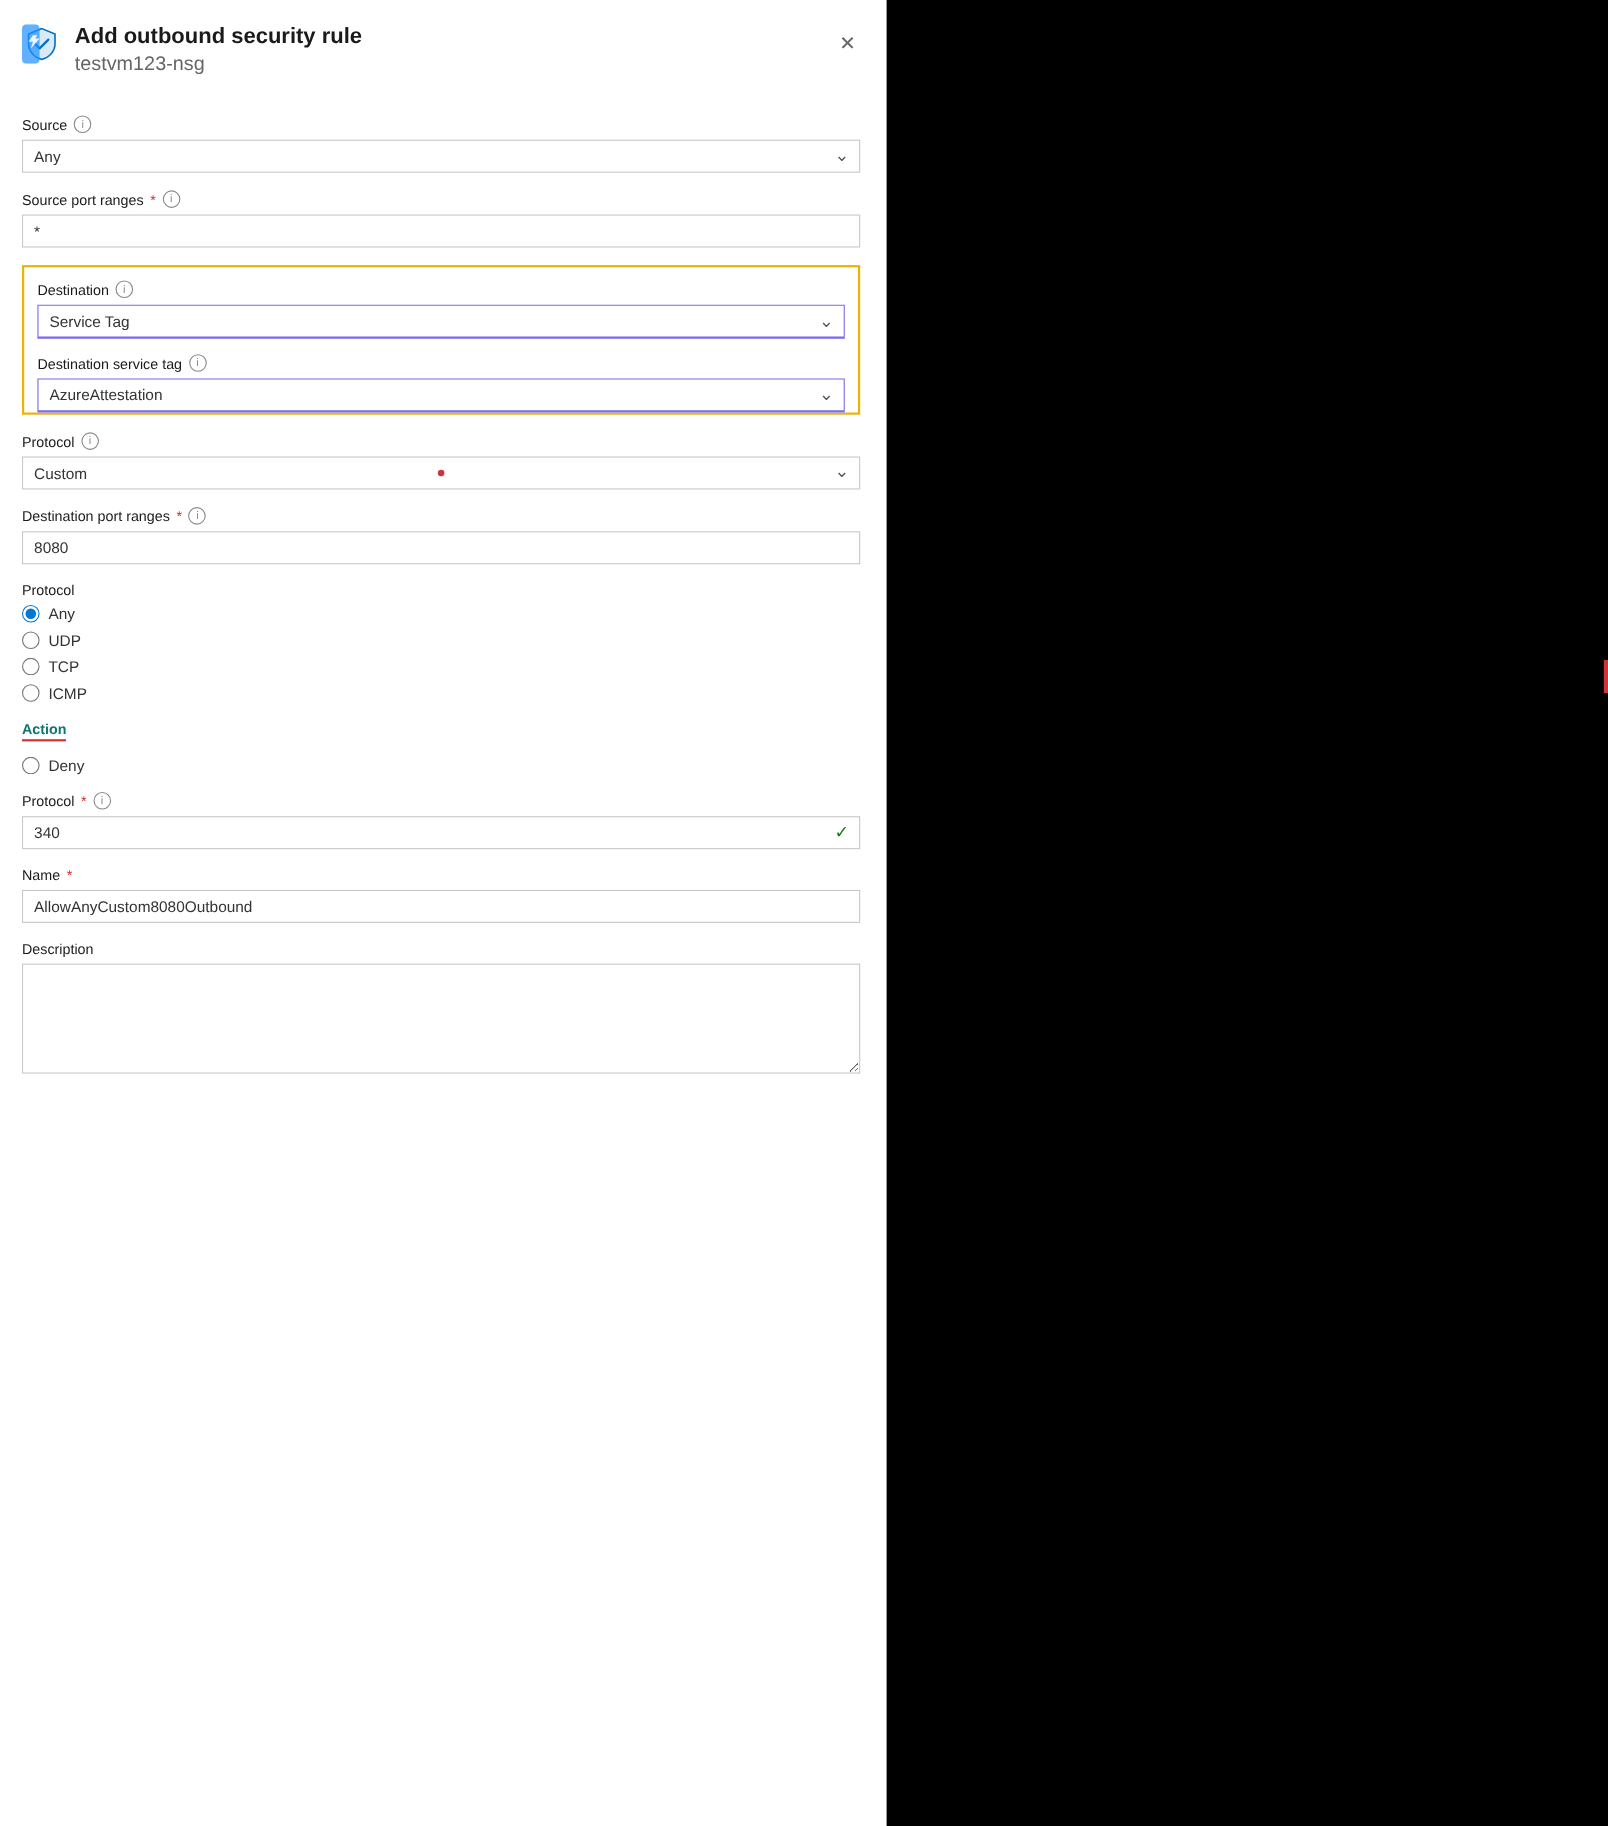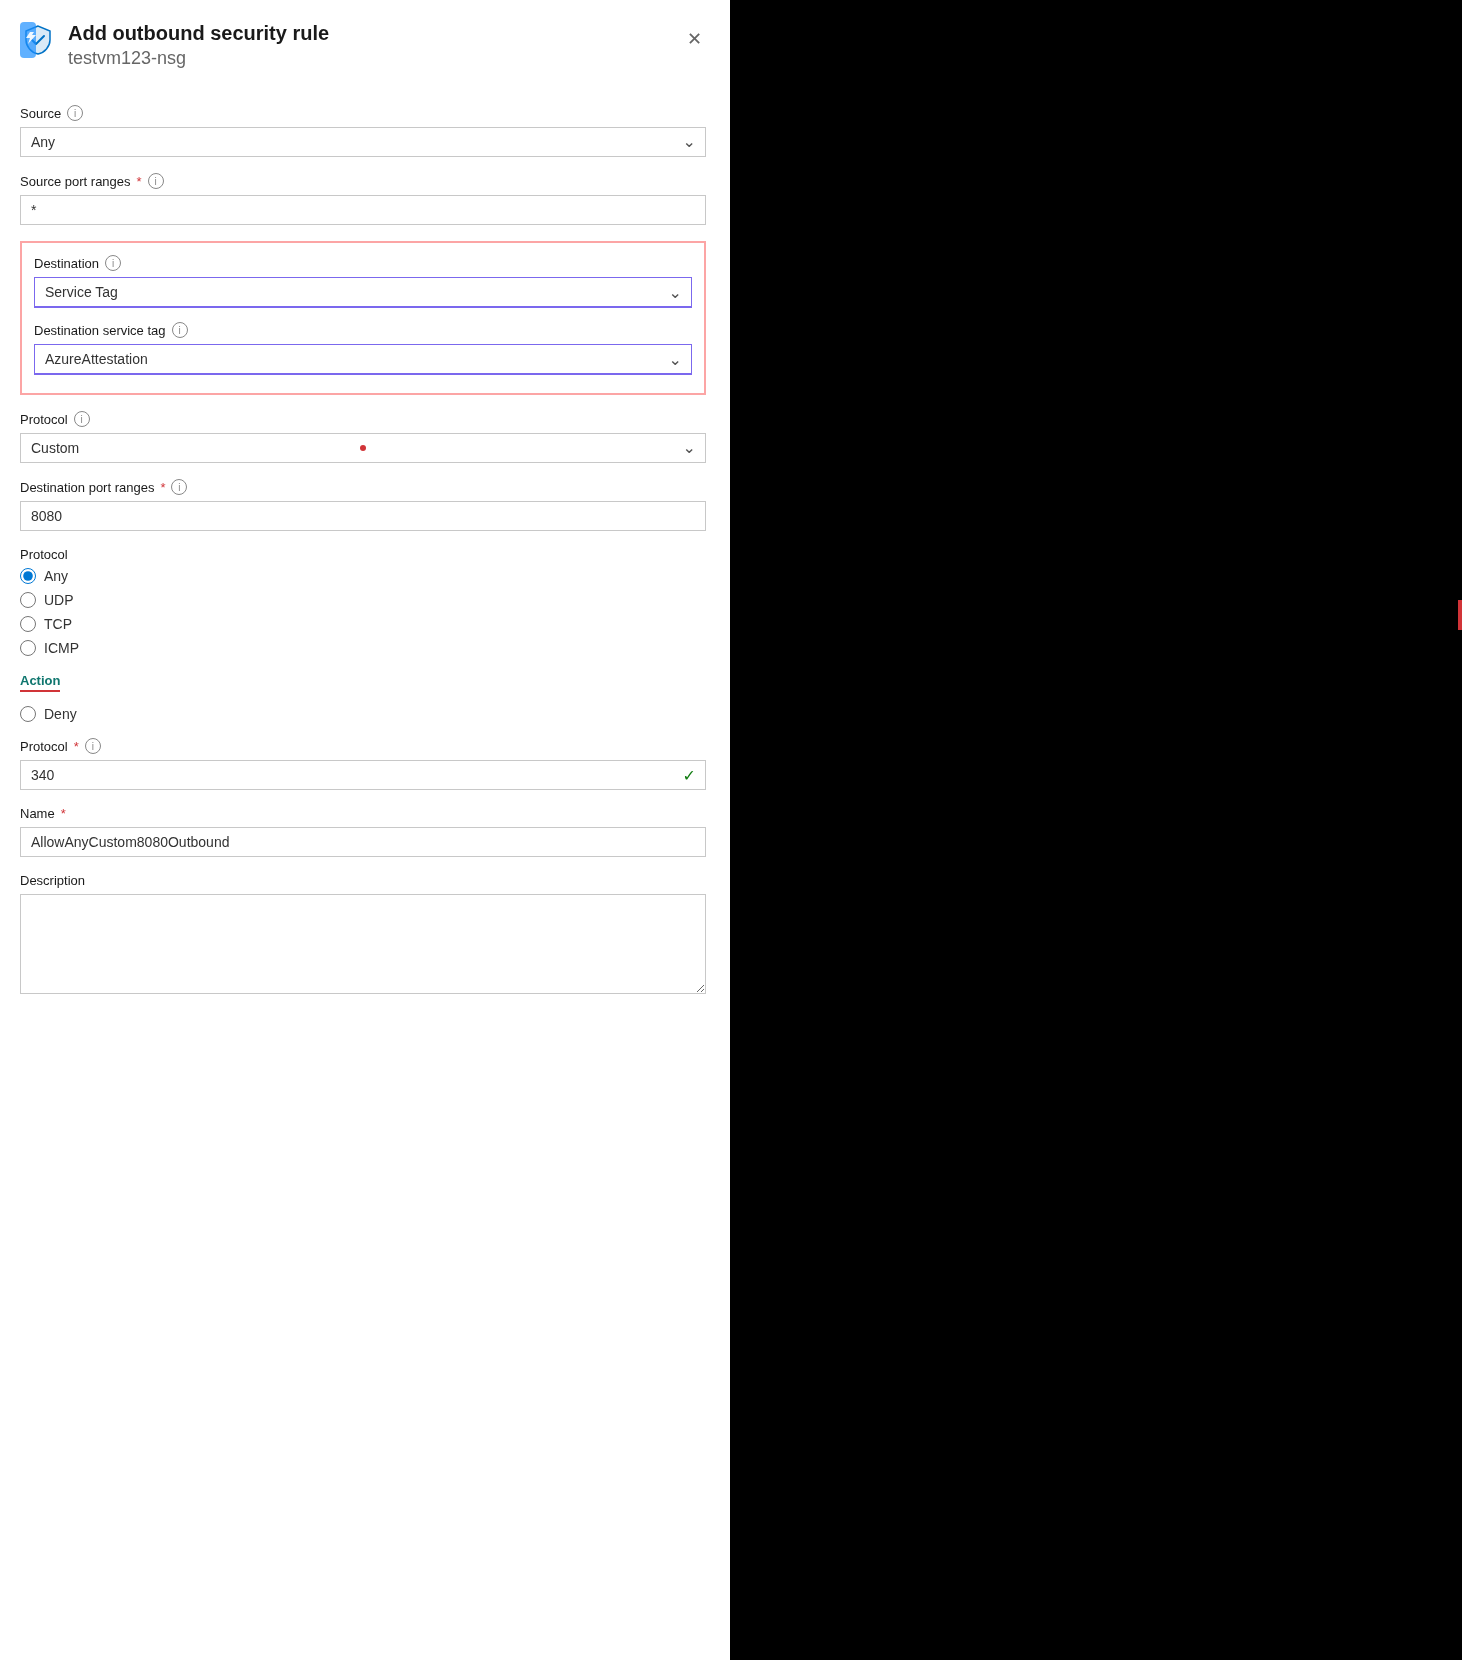--- a/index.html
+++ b/index.html
@@ -5,21 +5,21 @@
     * { box-sizing: border-box; margin: 0; padding: 0; }
     body {
       background: #000;
       font-family: 'Segoe UI', Arial, sans-serif;
       font-size: 14px;
       color: #333;
       display: flex;
     }
 
     .panel {
-      width: 730px;
+      width: 806px;
       min-height: 1660px;
       background: #fff;
       padding: 0;
       position: relative;
       display: flex;
       flex-direction: column;
     }
 
     .panel-header {
       display: flex;
@@ -142,22 +142,22 @@
       width: 100%;
       padding: 6px 10px;
       border: 1px solid #c8c8c8;
       background: #fff;
       font-size: 14px;
       color: #333;
     }
 
     
     .destination-section {
-      border: 2px solid #fca5a5;
-      padding: 12px 12px 18px 12px;
+      border: 2px solid #eab308;
+      padding: 12px 12px 0 12px;
       margin-bottom: 16px;
     }
 
     .destination-section .form-group {
       margin-bottom: 14px;
     }
 
     .destination-section .form-group:last-child {
       margin-bottom: 0;
     }

